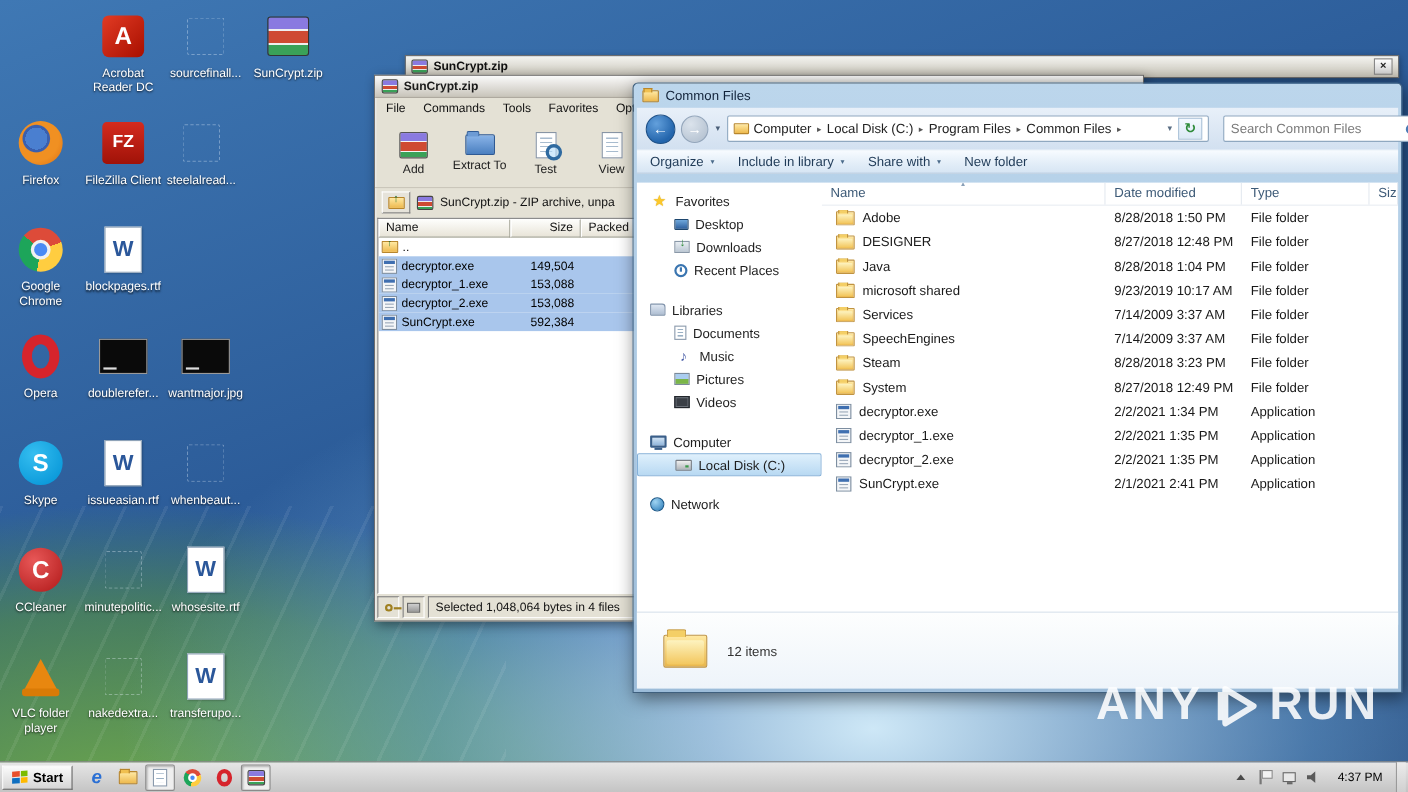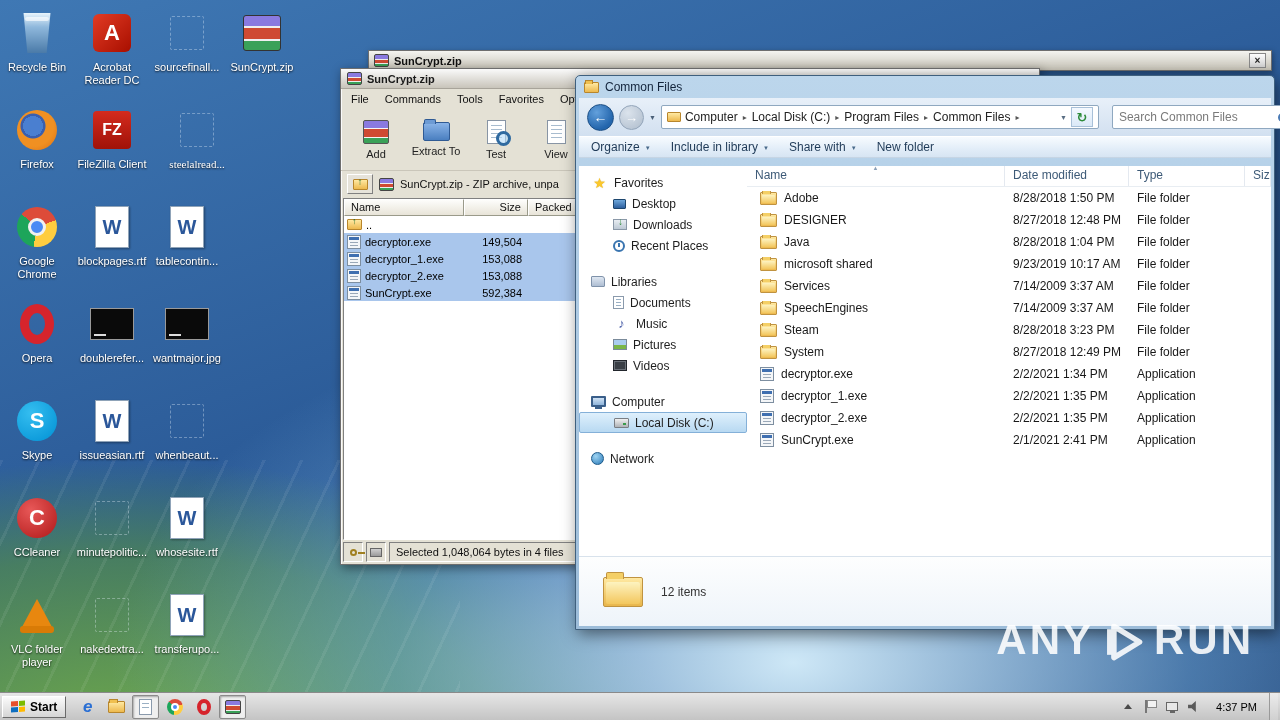--- a/index.html
+++ b/index.html
@@ -235,26 +235,20 @@
 </style>
 </head>
 <body>
 
 <div class="stage">
 
   <div class="wallpaper"></div>
 
   <div class="desktop-icons">
 
-  <div class="dicon" style="left: 1px; top: 8px;">
-        <div class="ibox">
-          <div class="ic ic-recycle-bin"></div>
-        </div>
-        <div class="dlabel">Recycle Bin</div>
-      </div>
       <div class="dicon" style="left: 76px; top: 8px;">
         <div class="ibox">
           <div class="ic ic-acrobat"></div>
         </div>
         <div class="dlabel">Acrobat Reader DC</div>
       </div>
       <div class="dicon" style="left: 151px; top: 8px;">
         <div class="ibox">
           <div class="ic ic-ghost"></div>
         </div>
@@ -271,43 +265,37 @@
           <div class="ic ic-firefox"></div>
         </div>
         <div class="dlabel">Firefox</div>
       </div>
       <div class="dicon" style="left: 76px; top: 105px;">
         <div class="ibox">
           <div class="ic ic-filezilla"></div>
         </div>
         <div class="dlabel">FileZilla Client</div>
       </div>
-      <div class="dicon" style="left: 161px; top: 105px; font-family: Liberation Serif, serif;">
+      <div class="dicon" style="left: 147px; top: 105px;">
         <div class="ibox">
           <div class="ic ic-ghost"></div>
         </div>
         <div class="dlabel">steelalread...</div>
       </div>
       <div class="dicon" style="left: 1px; top: 202px;">
         <div class="ibox">
           <div class="ic ic-chrome"></div>
         </div>
         <div class="dlabel">Google Chrome</div>
       </div>
       <div class="dicon" style="left: 76px; top: 202px;">
         <div class="ibox">
           <div class="ic ic-word"></div>
         </div>
         <div class="dlabel">blockpages.rtf</div>
-      </div>
-      <div class="dicon" style="left: 151px; top: 202px;">
-        <div class="ibox">
-          <div class="ic ic-word"></div>
-        </div>
-        <div class="dlabel">tablecontin...</div>
       </div>
       <div class="dicon" style="left: 1px; top: 299px;">
         <div class="ibox">
           <div class="ic ic-opera"></div>
         </div>
         <div class="dlabel">Opera</div>
       </div>
       <div class="dicon" style="left: 76px; top: 299px;">
         <div class="ibox">
           <div class="ic ic-thumb"></div>

